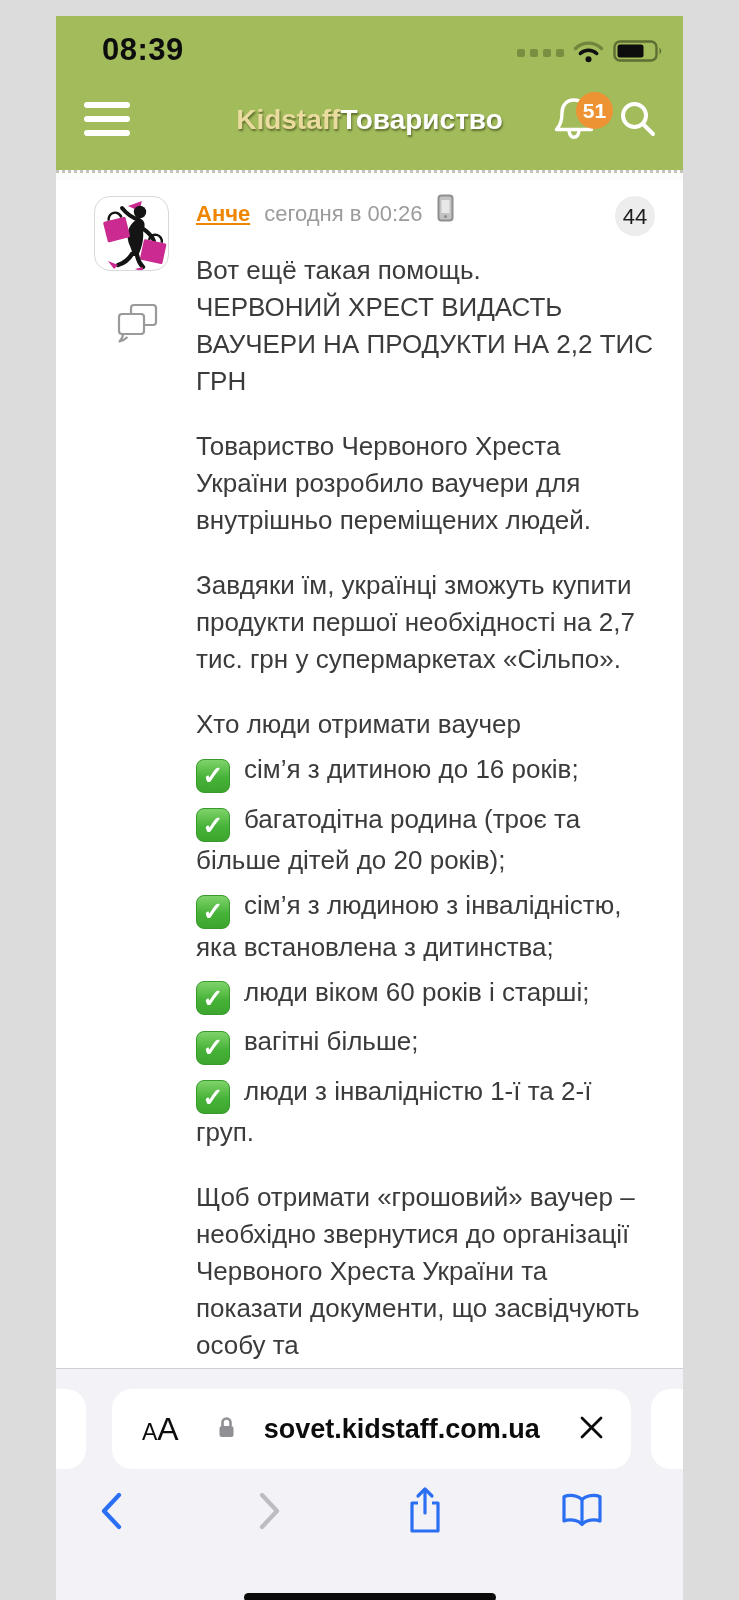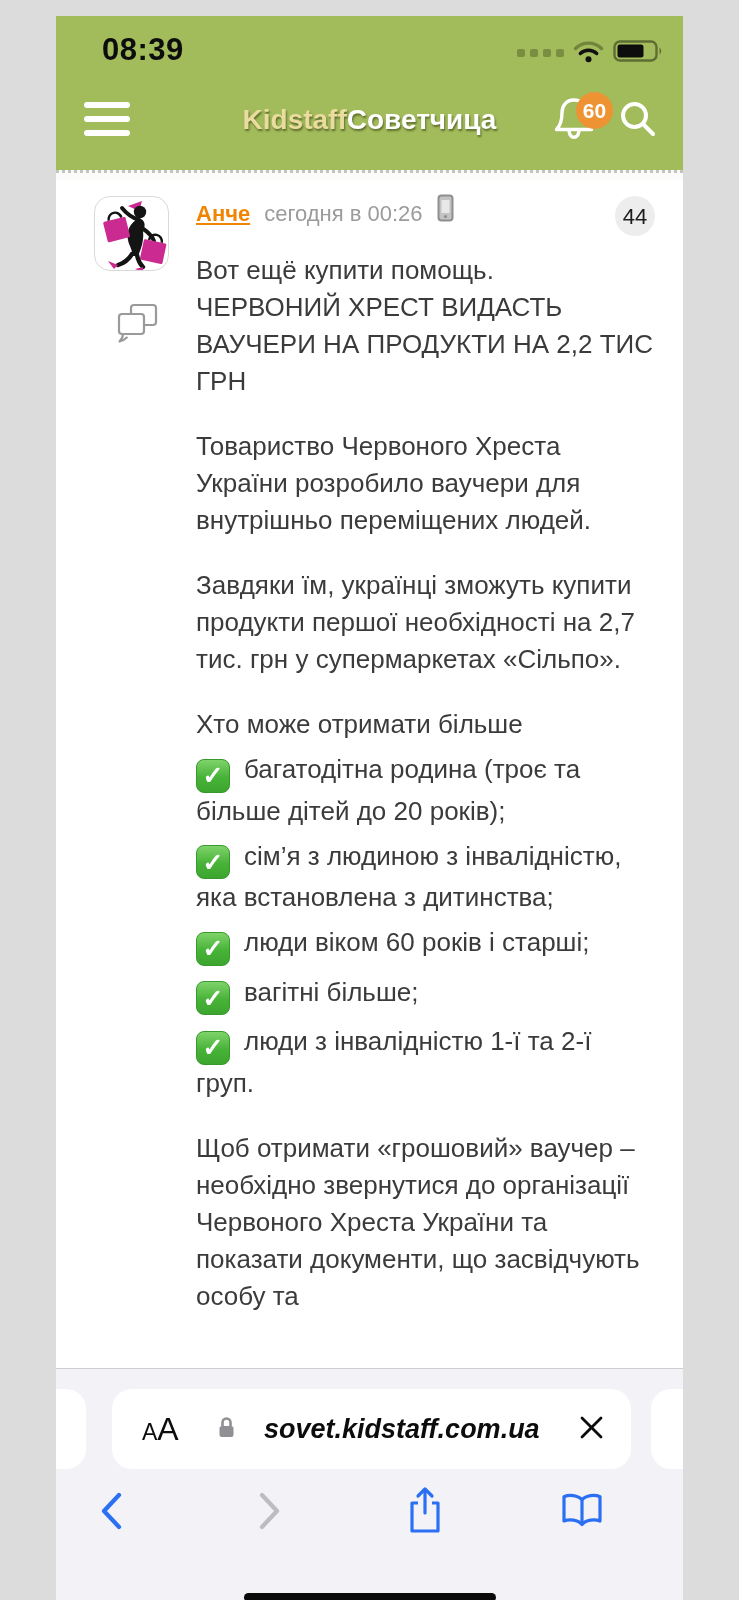--- a/index.html
+++ b/index.html
@@ -56,21 +56,21 @@
   
   .chrome{ position:absolute; left:0; bottom:0; width:100%; height:248px; background:#f3f2f7;
     border-top:1px solid #cfcfd2; }
   .pill{ position:absolute; top:20px; height:80px; background:#ffffff; border-radius:20px; }
   .pill-left{ left:-22px; width:52px; }
   .pill-right{ right:-22px; width:54px; }
   .url-bar{ left:56px; right:52px; display:flex; align-items:center; cursor:pointer; }
   .aa{ margin-left:30px; color:#0c0c0c; display:flex; align-items:baseline; }
   .a-small{ font-size:23px; font-weight:500; }
   .a-big{ font-size:32px; font-weight:500; }
-  .url-center{ flex:1; display:flex; align-items:center; justify-content:center; gap:28px;font-style:italic; }
+  .url-center{ flex:1; display:flex; align-items:center; justify-content:center; gap:28px; }
   .url-text{ font-size:27px; font-weight:600; color:#0c0c0c; }
   .close-x{ margin-right:26px; }
   .toolbar{ position:absolute; top:116px; left:0; right:0; height:52px; }
   .tb{ position:absolute; top:0; width:46px; height:52px; display:flex; align-items:center; justify-content:center; cursor:pointer; }
   .tb-back{ left:32px; } .tb-fwd{ left:190px; } .tb-share{ left:346px; } .tb-book{ left:503px; } .tb-tabs{ left:659px; }
   .home-indicator{ position:absolute; bottom:14px; left:50%; transform:translateX(-50%);
     width:252px; height:9px; border-radius:5px; background:#0a0a0a; }
 </style>
 </head>
 <body>
@@ -103,30 +103,30 @@
         </span>
       </div>
     </div>
     <div class="app-row">
       <div class="hamburger">
         <div class="bar"></div>
           <div class="bar"></div>
           <div class="bar" style="margin-bottom:0"></div>
       </div>
       <div class="app-title">
-        <span class="brand-a">Kidstaff</span><span class="brand-b">Советчица</span>
+        <span class="brand-a">Kidstaff</span><span class="brand-b">Товариство</span>
       </div>
       <div class="bell-wrap">
         <span>
           <svg width="42" height="48" viewBox="0 0 42 48">
             <path d="M21 6 C13 6 9 12 9 18.5 C9 28.5 6.5 32.5 3.5 35.5 L38.5 35.5 C35.5 32.5 33 28.5 33 18.5 C33 12 29 6 21 6 Z" fill="none" stroke="#fff" stroke-width="3.4" stroke-linejoin="round"></path>
             <path d="M16 37 c.6 4 2.7 6.2 5 6.2 s4.4-2.2 5-6.2" fill="none" stroke="#fff" stroke-width="3.4" stroke-linecap="round"></path>
           </svg>
         </span>
-        <span class="bell-badge">60</span>
+        <span class="bell-badge">51</span>
       </div>
       <div class="search-wrap">
         <span>
           <svg width="38" height="38" viewBox="0 0 38 38">
             <circle cx="15.5" cy="15.5" r="11.5" fill="none" stroke="#fff" stroke-width="4"></circle>
             <line x1="24.5" y1="24.5" x2="34" y2="34" stroke="#fff" stroke-width="4" stroke-linecap="round"></line>
           </svg>
         </span>
       </div>
     </div>
@@ -170,28 +170,29 @@
       <span class="stamp">сегодня в 00:26</span>
       <span>
         <svg width="17" height="28" viewBox="0 0 17 28">
           <rect x="1.5" y="1.5" width="14" height="25" rx="3" fill="#c3c3c3" stroke="#8f8f8f" stroke-width="2"></rect>
           <rect x="4.5" y="6" width="8" height="13" fill="#e8e8e8"></rect>
           <circle cx="8.5" cy="22.5" r="1.6" fill="#8f8f8f"></circle>
         </svg>
       </span>
     </div>
 
-    <p class="intro">Вот ещё купити помощь.</p>
+    <p class="intro">Вот ещё такая помощь.</p>
     <p>ЧЕРВОНИЙ ХРЕСТ ВИДАСТЬ ВАУЧЕРИ НА ПРОДУКТИ НА 2,2 ТИС ГРН</p>
 
     <p class="para">Товариство Червоного Хреста України розробило ваучери для внутрішньо переміщених людей.</p>
     <p class="para">Завдяки їм, українці зможуть купити продукти першої необхідності на 2,7 тис. грн у супермаркетах «Сільпо».</p>
 
-    <p class="list-title">Хто може отримати більше</p>
-
+    <p class="list-title">Хто люди отримати ваучер</p>
+
+    <p class="check-line"><span class="check">✓</span><span>сім’я з дитиною до 16 років;</span></p>
     <p class="check-line"><span class="check">✓</span><span>багатодітна родина (троє та більше дітей до 20 років);</span></p>
     <p class="check-line"><span class="check">✓</span><span>сім’я з людиною з інвалідністю, яка встановлена з дитинства;</span></p>
     <p class="check-line"><span class="check">✓</span><span>люди віком 60 років і старші;</span></p>
     <p class="check-line"><span class="check">✓</span><span>вагітні більше;</span></p>
     <p class="check-line"><span class="check">✓</span><span>люди з інвалідністю 1-ї та 2-ї груп.</span></p>
 
     <p class="para">Щоб отримати «грошовий» ваучер – необхідно звернутися до організації Червоного Хреста України та показати документи, що засвідчують особу та</p>
   </div>
 
   <div class="chrome">

